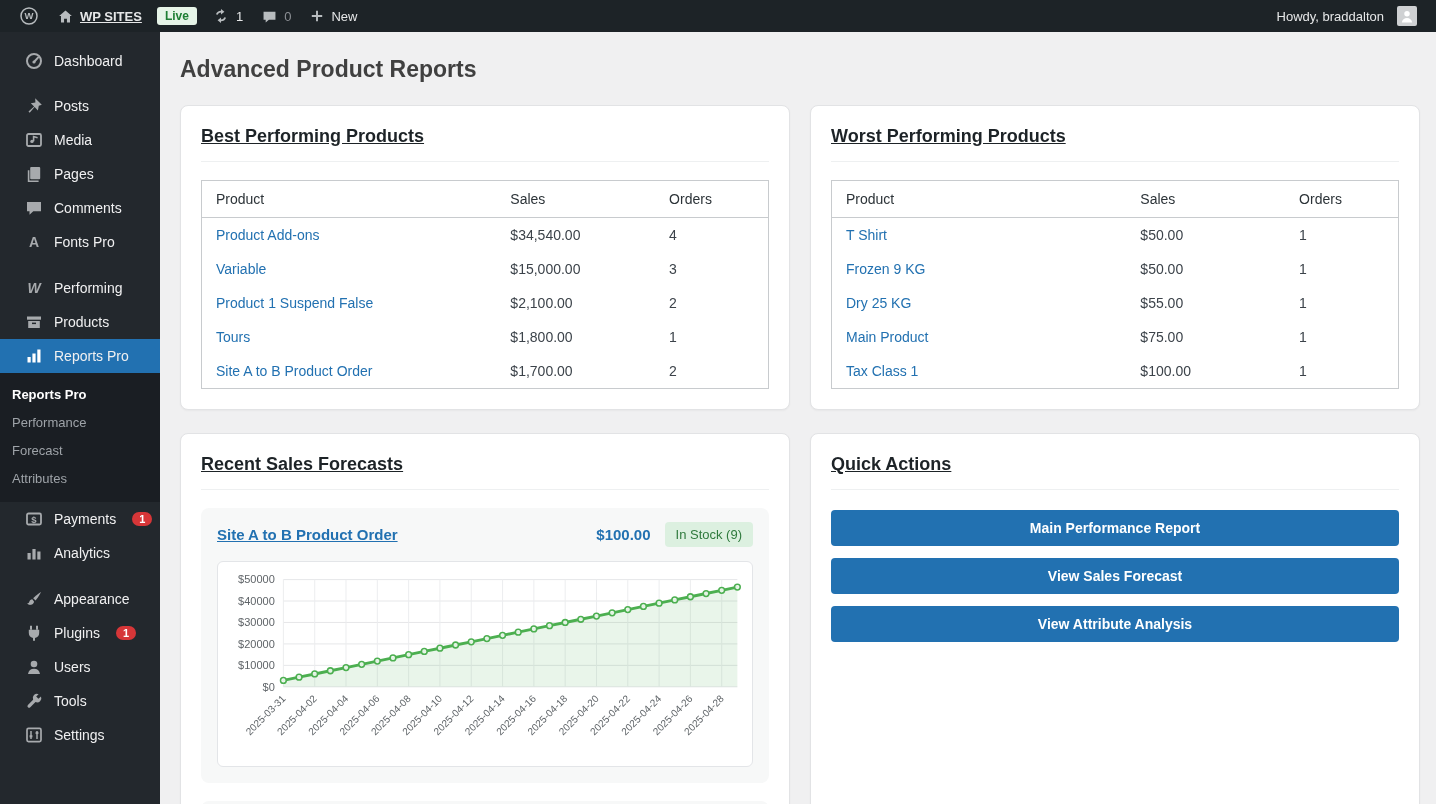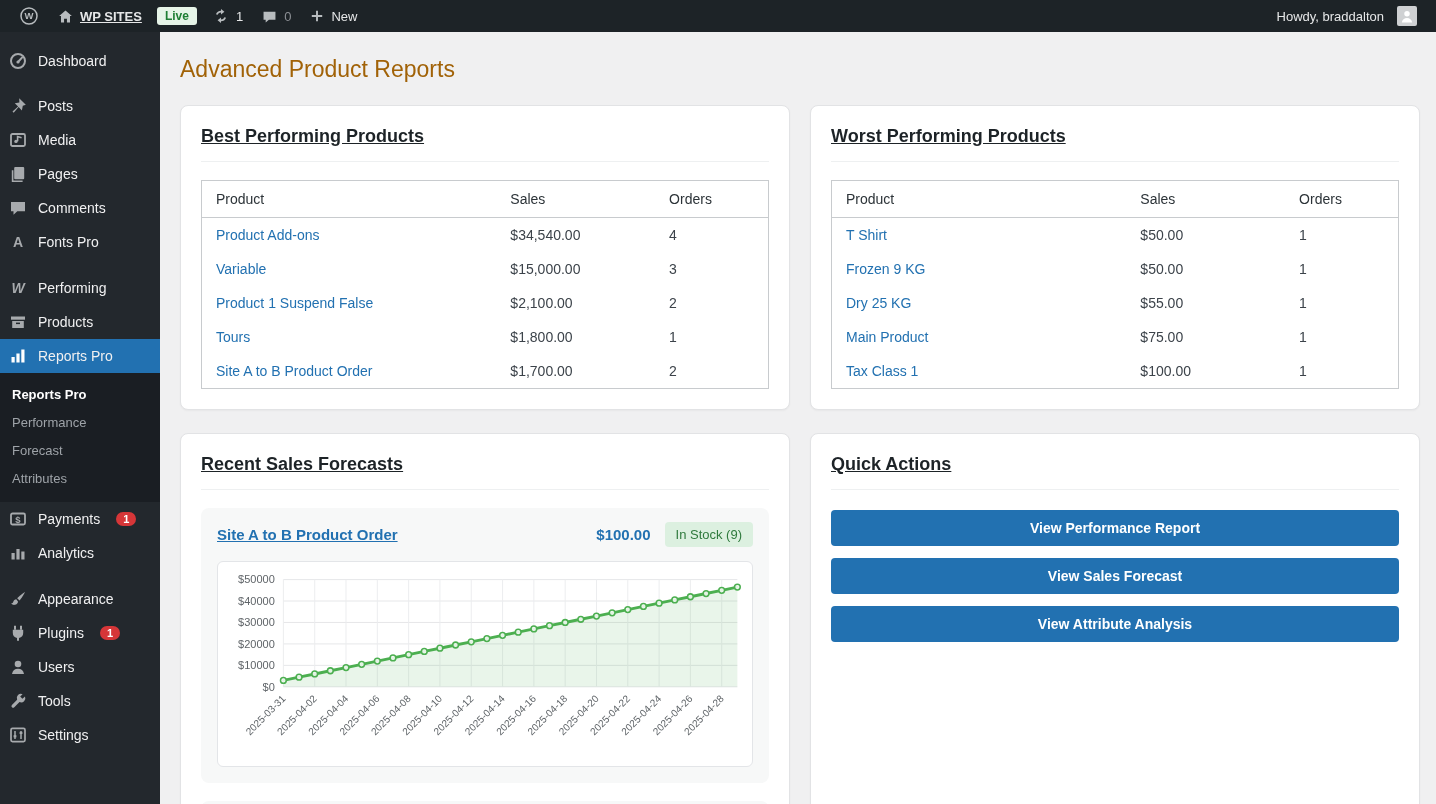--- a/index.html
+++ b/index.html
@@ -13,37 +13,37 @@
   .ab-item svg { color:#b8bcbf; }
   .live-badge { background:#e6f4e8; color:#1e7e34; font-weight:600; font-size:12px; padding:2px 8px; border-radius:3px; margin:0 6px; }
   .ab-count-dim { color:#8c8f94; }
   .avatar { width:20px; height:20px; border-radius:2px; background:#cfd1d3; display:inline-flex; align-items:center; justify-content:center; margin-left:7px; }
 
   
   .frame { display:flex; padding-top:32px; height:804px; }
 
   
   .sidebar { width:160px; min-width:160px; background:#23282d; color:#f0f0f1; padding-top:12px; height:772px; overflow:hidden; }
-  .menu-item { position:relative; height:34px; display:flex; align-items:center; gap:10px; padding:0 8px; font-size:14px; color:#f0f0f1; cursor:pointer; }
+  .menu-item { position:relative; height:34px; display:flex; align-items:center; gap:10px; padding:0 24px; font-size:14px; color:#f0f0f1; cursor:pointer; }
   .menu-item svg, .menu-item .txticon { color:#a7aaad; flex:0 0 20px; width:20px; height:20px; }
   .txticon { display:inline-flex; align-items:center; justify-content:center; font-weight:700; font-size:14px; }
   .menu-sep { height:11px; }
   .menu-sep2 { height:12px; }
   .menu-item.active { background:#2271b1; }
   .menu-item.active svg { color:#ffffff; }
   .menu-item.active::after { content:""; position:absolute; right:-12px; top:50%; margin-top:-9px;
     border:9px solid transparent; border-left-color:#2271b1; }
   .submenu { background:#1a1e23; padding:7px 0 10px; }
   .submenu-item { height:28px; display:flex; align-items:center; padding:0 12px; font-size:13px; color:#9ea3a8; cursor:pointer; }
   .submenu-item.current { color:#ffffff; font-weight:700; }
   .badge-red { background:#d63638; color:#fff; font-size:11px; font-weight:600; border-radius:10px; padding:1px 7px; margin-left:6px; }
 
   
   .content { flex:1; padding:20px 16px 0 20px; overflow:hidden; }
-  h1.page-title { font-size:23px; font-weight:400; color:#a16207; margin:4px 0 22px 0; }
+  h1.page-title { font-size:23px; font-weight:700; color:#404040; margin:4px 0 22px 0; }
   .grid { display:grid; grid-template-columns:1fr 1fr; gap:23px 20px; }
   .card { background:#fff; border:1px solid #e2e3e5; border-radius:8px; box-shadow:0 1px 2px rgba(0,0,0,.04); padding:20px; }
   .card-title { font-size:18px; font-weight:700; color:#1d2327; padding-bottom:14px; border-bottom:1px solid #eef0f1;text-decoration:underline; }
 
   table.report { width:100%; border-collapse:collapse; margin-top:18px; border:1px solid #c8cbce; font-size:14px; }
   table.report th { text-align:left; font-weight:400; color:#2c3338; padding:10px 14px; border-bottom:1px solid #c8cbce; }
   table.report td { padding:9px 14px; color:#3c434a; }
   table.report a { color:#2271b1; text-decoration:none; }
   th.col-product, td.c0 { width:52%; }
   th.col-sales, td.c1 { width:28%;margin-top:20px; }
@@ -423,19 +423,19 @@
           </div>
         </div>
 
         <div class="forecast-panel">
           
         </div>
       </div>
 
       <div class="card">
         <div class="card-title">Quick Actions</div>
-        <button class="qa-btn">View Performance Report</button>
+        <button class="qa-btn">Main Performance Report</button>
         <button class="qa-btn">View Sales Forecast</button>
         <button class="qa-btn">View Attribute Analysis</button>
       </div>
     </div>
   </div>
 </div>
 
 </body></html>

